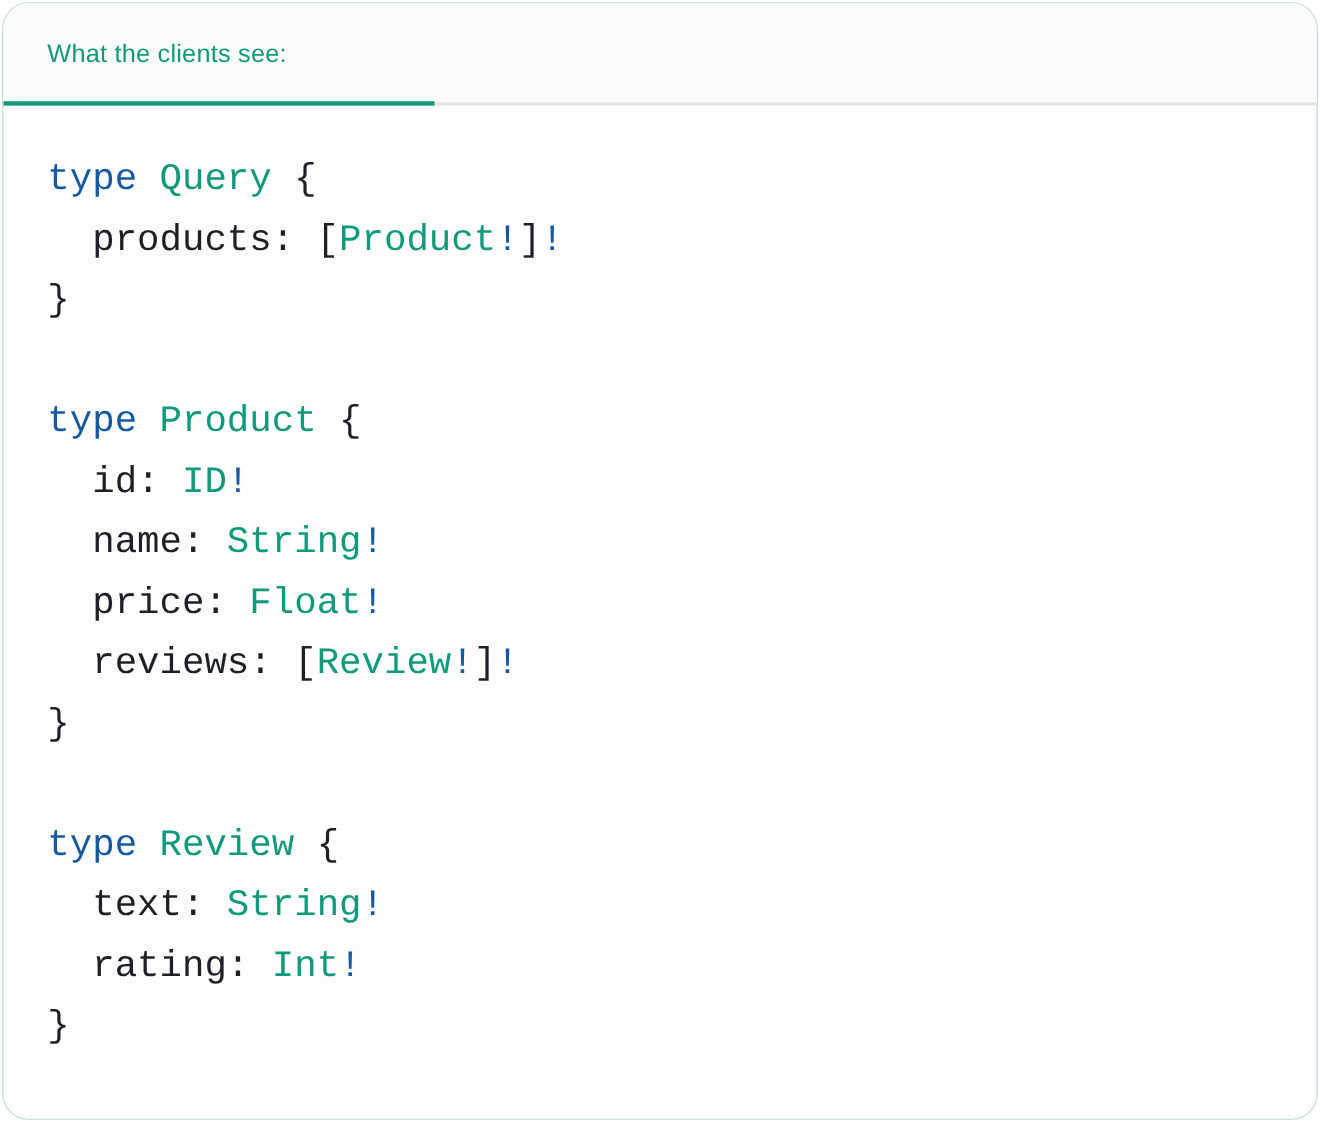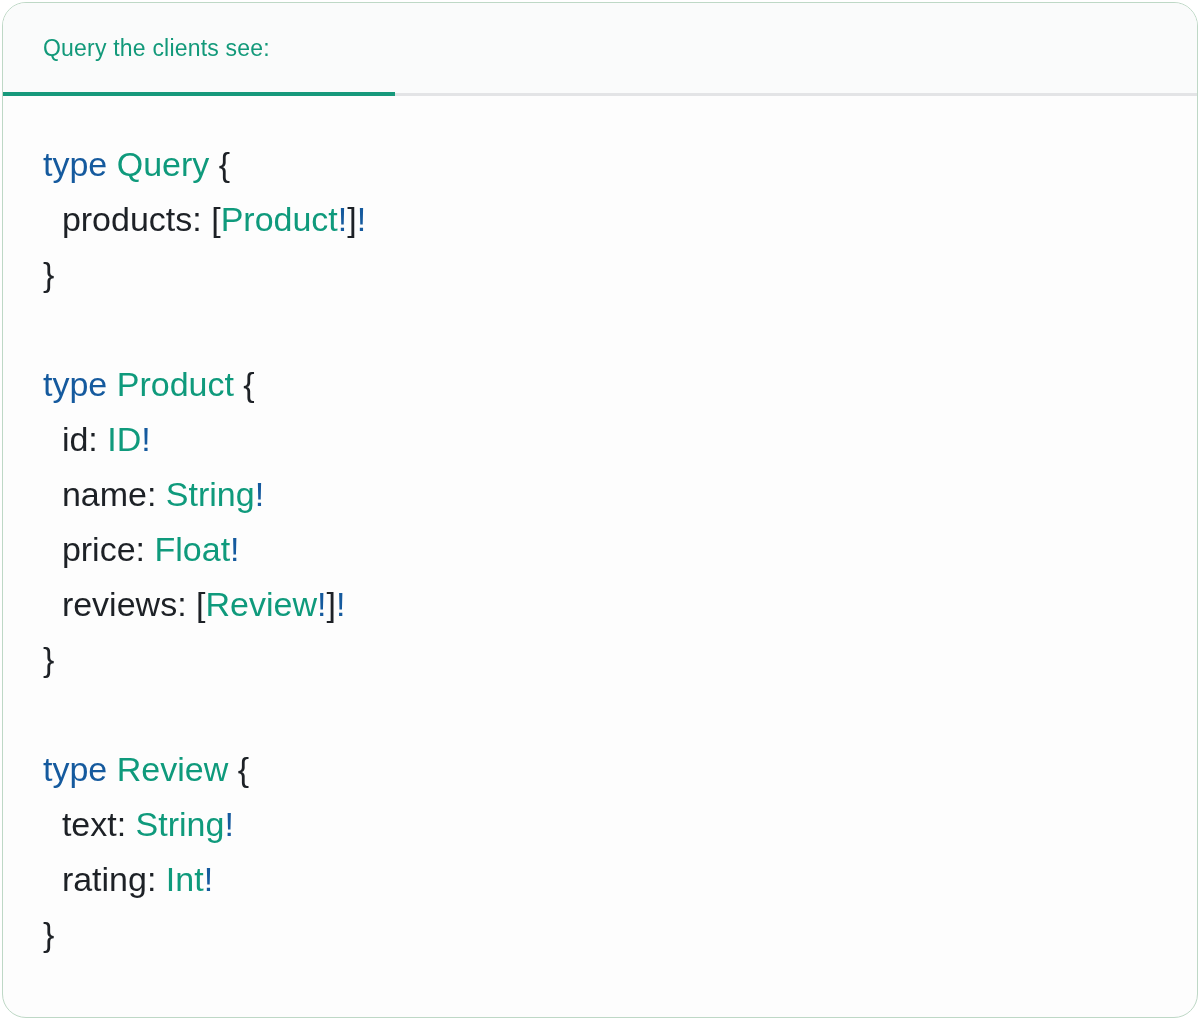--- a/index.html
+++ b/index.html
@@ -47,35 +47,35 @@
     letter-spacing:0.2px;
   }
   .tab-underline{
     position:absolute;
     left:0; bottom:-3px;
     width:392px; height:4px;
     background:var(--tab-underline);
   }
   .code-block{
     padding:41px 30px 0 40px;
-    font-family:Liberation Sans, sans-serif;
+    font-family:Liberation Mono, monospace;
     font-size:34px;
     line-height:55px;
     white-space:pre;
     color:var(--plain);
   }
   .code-line{white-space:pre;}
   .tok-kw{color:var(--keyword);}
   .tok-ty{color:var(--type-name);}
   .tok-pl{color:var(--plain);}
 </style>
 </head>
 <body>
 
 <div class="card">
   <div class="tab-bar">
     <div class="tab">
-      <span class="tab-label">Query the clients see:</span>
+      <span class="tab-label">What the clients see:</span>
     </div>
     <div class="tab-underline"></div>
   </div>
   <div class="code-block"><div class="code-line"><span class="tok-kw">type</span><span class="tok-pl"> </span><span class="tok-ty">Query</span><span class="tok-pl"> {</span></div><div class="code-line"><span class="tok-pl">  products: [</span><span class="tok-ty">Product</span><span class="tok-kw">!</span><span class="tok-pl">]</span><span class="tok-kw">!</span></div><div class="code-line"><span class="tok-pl">}</span></div><div class="code-line">&nbsp;</div><div class="code-line"><span class="tok-kw">type</span><span class="tok-pl"> </span><span class="tok-ty">Product</span><span class="tok-pl"> {</span></div><div class="code-line"><span class="tok-pl">  id: </span><span class="tok-ty">ID</span><span class="tok-kw">!</span></div><div class="code-line"><span class="tok-pl">  name: </span><span class="tok-ty">String</span><span class="tok-kw">!</span></div><div class="code-line"><span class="tok-pl">  price: </span><span class="tok-ty">Float</span><span class="tok-kw">!</span></div><div class="code-line"><span class="tok-pl">  reviews: [</span><span class="tok-ty">Review</span><span class="tok-kw">!</span><span class="tok-pl">]</span><span class="tok-kw">!</span></div><div class="code-line"><span class="tok-pl">}</span></div><div class="code-line">&nbsp;</div><div class="code-line"><span class="tok-kw">type</span><span class="tok-pl"> </span><span class="tok-ty">Review</span><span class="tok-pl"> {</span></div><div class="code-line"><span class="tok-pl">  text: </span><span class="tok-ty">String</span><span class="tok-kw">!</span></div><div class="code-line"><span class="tok-pl">  rating: </span><span class="tok-ty">Int</span><span class="tok-kw">!</span></div><div class="code-line"><span class="tok-pl">}</span></div></div>
 </div>
 
 </body></html>

